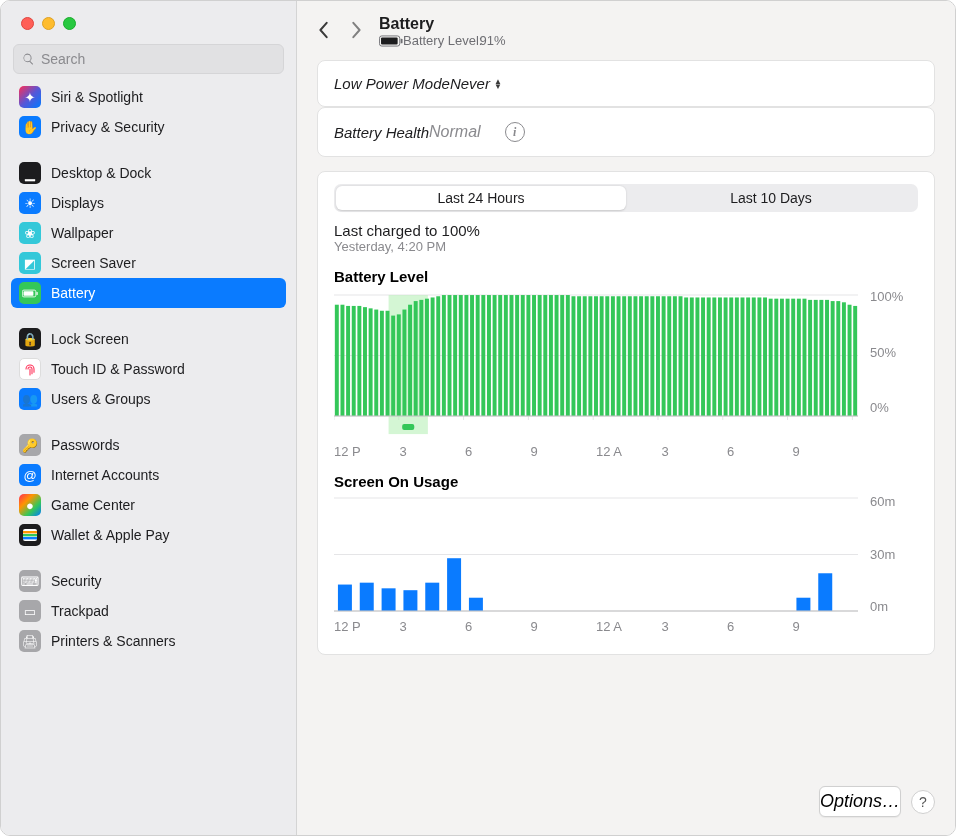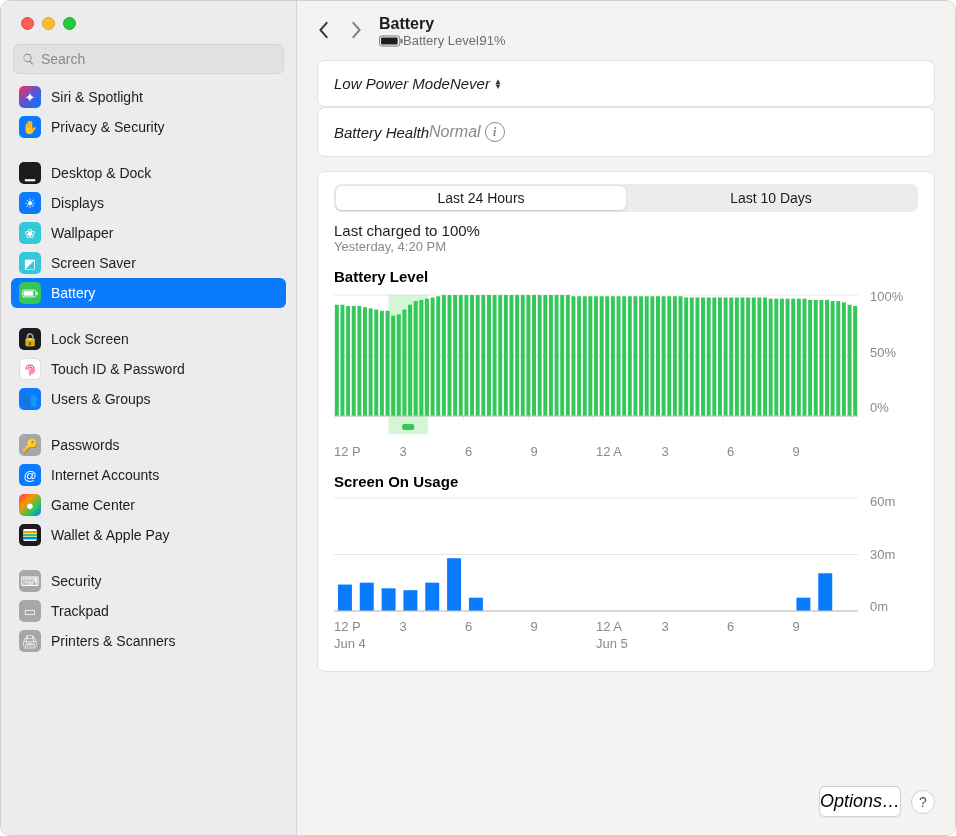--- a/index.html
+++ b/index.html
@@ -48,21 +48,21 @@
 
   .content { flex: 1; padding: 4px 20px 16px; overflow-y: auto; }
   .panel, .card { background: #fff; border: 1px solid #e2e2e2; border-radius: 8px; }
 
   .row { display: flex; align-items: center; padding: 14px 16px; font-style: italic; }
   .row-label { font-size: 15px; color: #1d1d1f; }
   .popup { display: flex; align-items: center; gap: 4px; font-size: 15px; color: #1d1d1f; cursor: default; }
   .popup .chevrons { display: inline-flex; flex-direction: column; line-height: 5px; font-size: 8px; color: #3a3a3a; }
 
   .health-row { }
-  .health-right { display: flex; align-items: center; gap: 4px; }
+  .health-right { display: flex; align-items: center; gap: 24px; }
   .muted { color: #8a8a8e; }
   .info-btn { width: 20px; height: 20px; border-radius: 50%; border: 1.5px solid #8a8a8e; color: #8a8a8e; display: flex; align-items: center; justify-content: center; font-size: 12px; font-weight: 700; font-family: Georgia, serif; cursor: default; }
 
   
   .card { margin-top: 14px; padding: 12px 16px 20px; }
   .seg { display: flex; background: #ececee; border-radius: 7px; padding: 2px; height: 28px; }
   .seg-item { flex: 1; text-align: center; font-size: 14px; line-height: 24px; color: #1d1d1f; border-radius: 6px; cursor: default; }
   .seg-item.active { background: #fff; box-shadow: 0 0.5px 2px rgba(0,0,0,.15); font-weight: 500; }
 
   .sub-block { margin-top: 10px; }
@@ -455,30 +455,20 @@
           <div class="xaxis" id="xaxis2">
               <span>12 P</span>
               <span>3</span>
               <span>6</span>
               <span>9</span>
               <span>12 A</span>
               <span>3</span>
               <span>6</span>
               <span>9</span>
             </div>
-          <div class="daterow" id="daterow">
-              <span>Jun 4</span>
-              <span></span>
-              <span></span>
-              <span></span>
-              <span>Jun 5</span>
-              <span></span>
-              <span></span>
-              <span></span>
-            </div>
         </div>
 
       </div>
     </div>
 
     <div class="footer">
       <button class="btn">Options…</button>
       <div class="help-btn">?</div>
     </div>
   </div>

